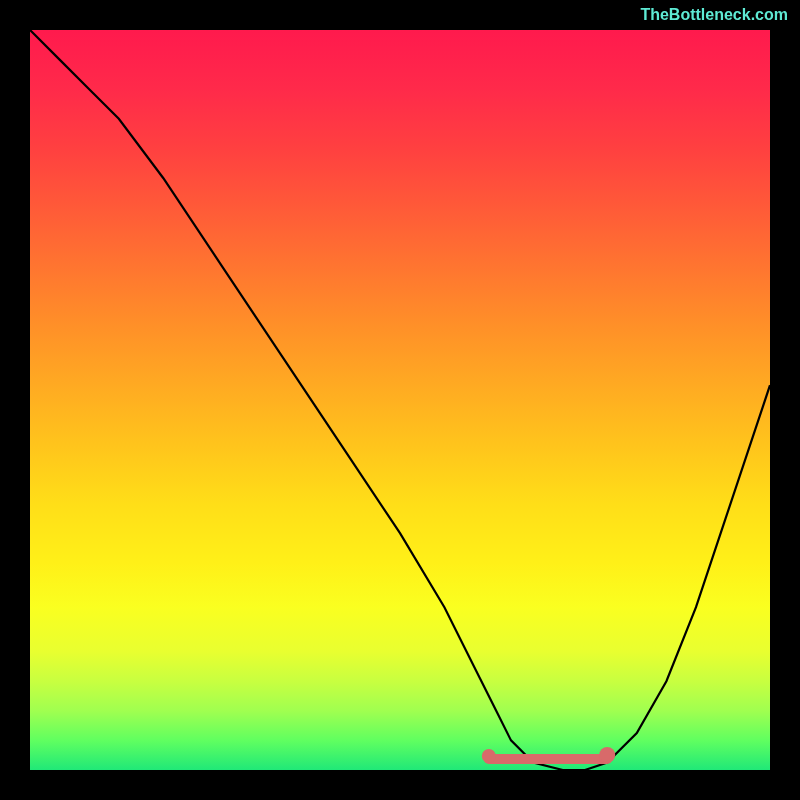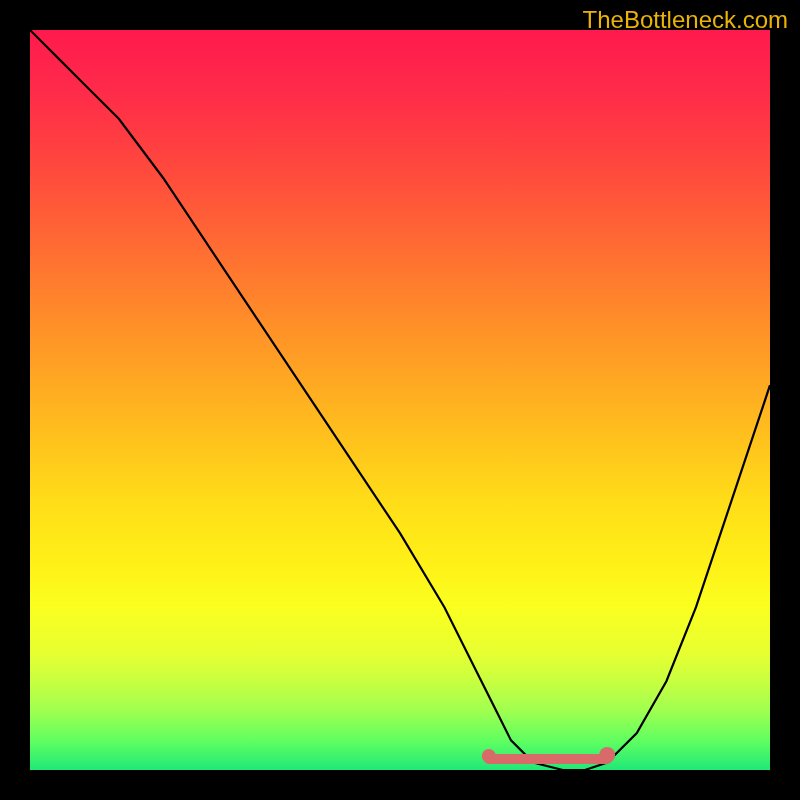--- a/index.html
+++ b/index.html
@@ -1,17 +1,17 @@
 <!DOCTYPE html>
 <html><head>
 <meta charset="utf-8">
 <style>
   * { margin: 0; padding: 0; box-sizing: border-box; }
   body { width: 800px; height: 800px; background: #000; position: relative; font-family: Arial, sans-serif; }
-  .watermark { position: absolute; top: 6px; right: 12px; color: #eab308; font-size: 24px; font-weight: normal; z-index: 10; }
+  .watermark { position: absolute; top: 6px; right: 12px; color: #5eead4; font-size: 16px; font-weight: bold; z-index: 10; }
   .chart-container { position: absolute; top: 30px; left: 30px; width: 740px; height: 740px; }
   .chart-bg { width: 100%; height: 100%; background: linear-gradient(to bottom,
     #ff1a4d 0%, #ff2a4a 8%, #ff4040 16%, #ff5a38 24%, #ff7530 32%,
     #ff9028 40%, #ffaa22 48%, #ffc41c 56%, #ffde18 64%, #fff018 72%,
     #faff20 78%, #e8ff30 84%, #c8ff40 88%, #a0ff50 92%, #60ff60 96%, #20e878 100%);
     position: relative; }
   svg.overlay { position: absolute; top: 0; left: 0; width: 100%; height: 100%; }
 </style>
 </head>
 <body>

